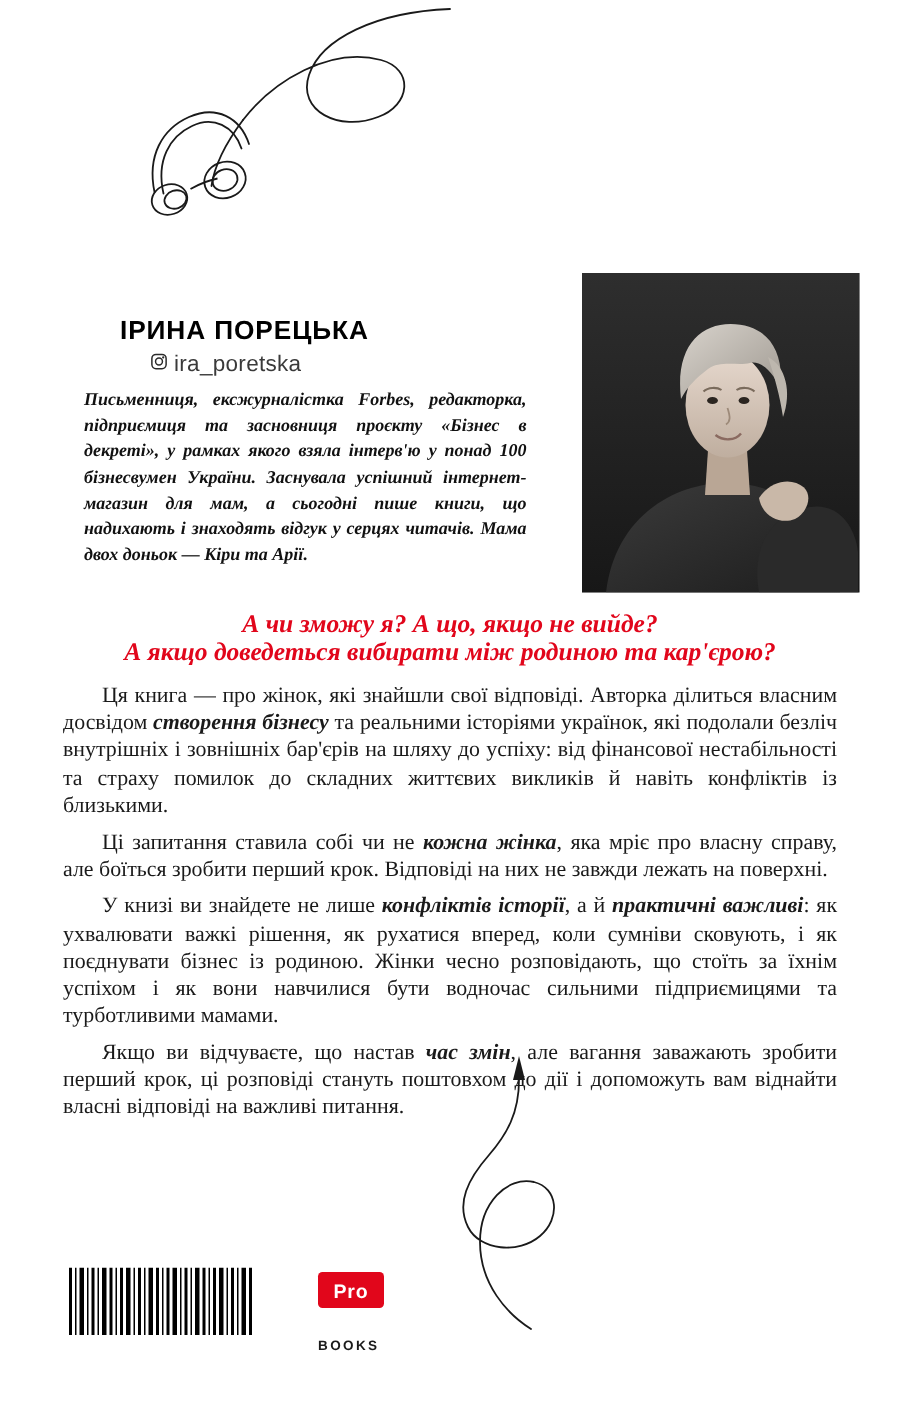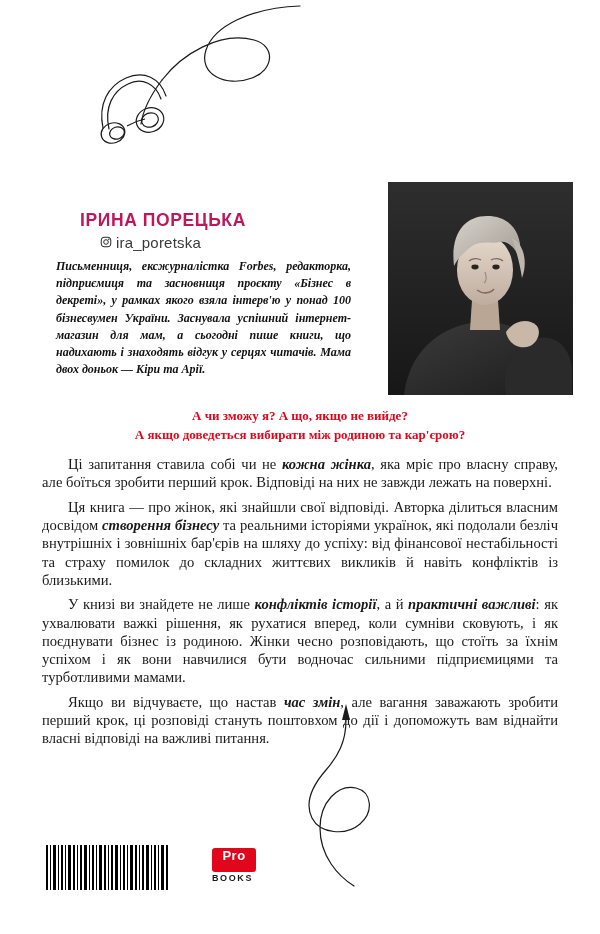--- a/index.html
+++ b/index.html
@@ -54,21 +54,21 @@
   .author-photo svg { display: block; }
 
   .author-name {
     position: absolute;
     left: 52px;
     top: 28px;
     font-family: "Liberation Sans", sans-serif;
     font-weight: bold;
     font-size: 17.5px;
     letter-spacing: 0.6px;
-    color: #be185d;
+    color: #000000;
   }
   .author-handle {
     position: absolute;
     left: 88px;
     top: 52px;
     font-family: "Liberation Sans", sans-serif;
     font-size: 15px;
     color: #3a3a3a;
     letter-spacing: 0.2px;
   }
@@ -95,22 +95,23 @@
   }
 
   
   .questions {
     position: absolute;
     left: 30px;
     top: 406px;
     width: 540px;
     text-align: center;
     color: #e1061b;
-    font-weight: bold;
-    font-size: 13px;
+    font-style: italic;
+    font-weight: bold;
+    font-size: 17px;
     line-height: 19px;
   }
 
   
   .body-copy {
     position: absolute;
     left: 42px;
     top: 455px;
     width: 516px;
     font-size: 14.6px;
@@ -149,32 +150,32 @@
     top: 848px;
     width: 62px;
     height: 46px;
   }
   .logo-mark {
     width: 44px;
     height: 24px;
     background: #e1061b;
     border-radius: 3px;
     display: flex;
-    align-items: flex-start;
+    align-items: center;
     justify-content: center;
   }
   .logo-mark span {
     font-family: "Liberation Sans", sans-serif;
     font-weight: bold;
     font-size: 13px;
     color: #ffffff;
     letter-spacing: 0.5px;
   }
   .logo-text {
-    margin-top: 1px;
+    margin-top: 20px;
     font-family: "Liberation Sans", sans-serif;
     font-weight: bold;
     font-size: 9px;
     letter-spacing: 1.6px;
     color: #1a1a1a;
   }
 </style>
 </head>
 <body>
 
@@ -260,24 +261,24 @@
     <div class="author-bio">Письменниця, ексжурналістка Forbes, редакторка, підприємиця та засновниця проєкту «Бізнес в декреті», у рамках якого взяла інтерв'ю у понад 100 бізнесвумен України. Заснувала успішний інтернет-магазин для мам, а сьогодні пише книги, що надихають і знаходять відгук у серцях читачів. Мама двох доньок — Кіри та Арії.</div>
   </div>
 
   <div class="questions">
     <div>А чи зможу я? А що, якщо не вийде?</div>
     <div>А якщо доведеться вибирати між родиною та кар'єрою?</div>
   </div>
 
   <div class="body-copy">
     <p>
-      Ці запитання ставила собі чи не <b>кожна жінка</b>, яка мріє про власну справу, але боїться зробити перший крок. Відповіді на них не завжди лежать на поверхні.
+      Ця книга — про жінок, які знайшли свої відповіді. Авторка ділиться власним досвідом <b>створення бізнесу</b> та реальними історіями українок, які подолали безліч внутрішніх і зовнішніх бар'єрів на шляху до успіху: від фінансової нестабільності та страху помилок до складних життєвих викликів й навіть конфліктів із близькими.
     </p>
     <p>
-      Ця книга — про жінок, які знайшли свої відповіді. Авторка ділиться власним досвідом <b>створення бізнесу</b> та реальними історіями українок, які подолали безліч внутрішніх і зовнішніх бар'єрів на шляху до успіху: від фінансової нестабільності та страху помилок до складних життєвих викликів й навіть конфліктів із близькими.
+      Ці запитання ставила собі чи не <b>кожна жінка</b>, яка мріє про власну справу, але боїться зробити перший крок. Відповіді на них не завжди лежать на поверхні.
     </p>
     <p>
       У книзі ви знайдете не лише <b>конфліктів історії</b>, а й <b>практичні важливі</b>: як ухвалювати важкі рішення, як рухатися вперед, коли сумніви сковують, і як поєднувати бізнес із родиною. Жінки чесно розповідають, що стоїть за їхнім успіхом і як вони навчилися бути водночас сильними підприємицями та турботливими мамами.
     </p>
     <p>
       Якщо ви відчуваєте, що настав <b>час змін</b>, але вагання заважають зробити перший крок, ці розповіді стануть поштовхом до дії і допоможуть вам віднайти власні відповіді на важливі питання.
     </p>
   </div>
 
   <div class="bottom-art">

